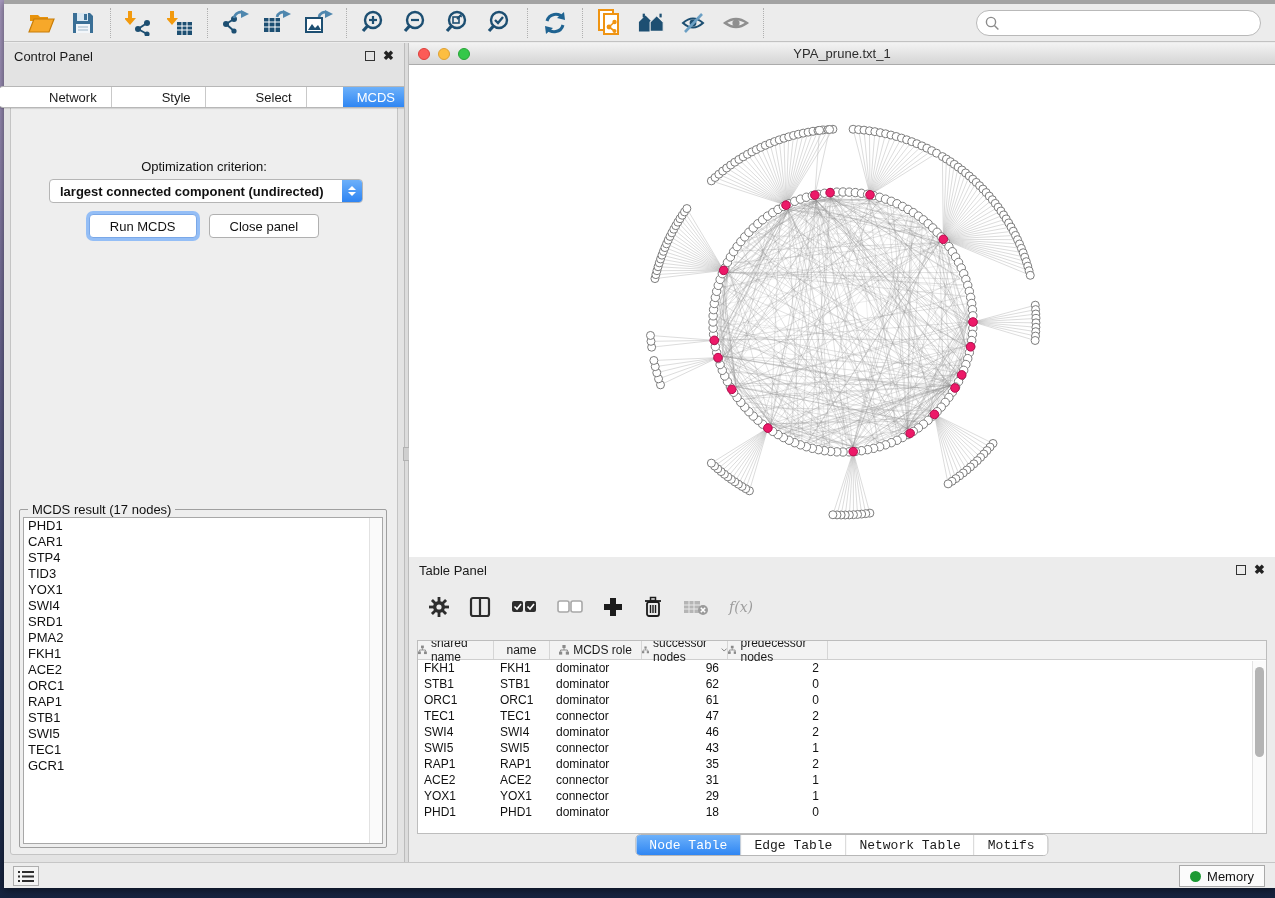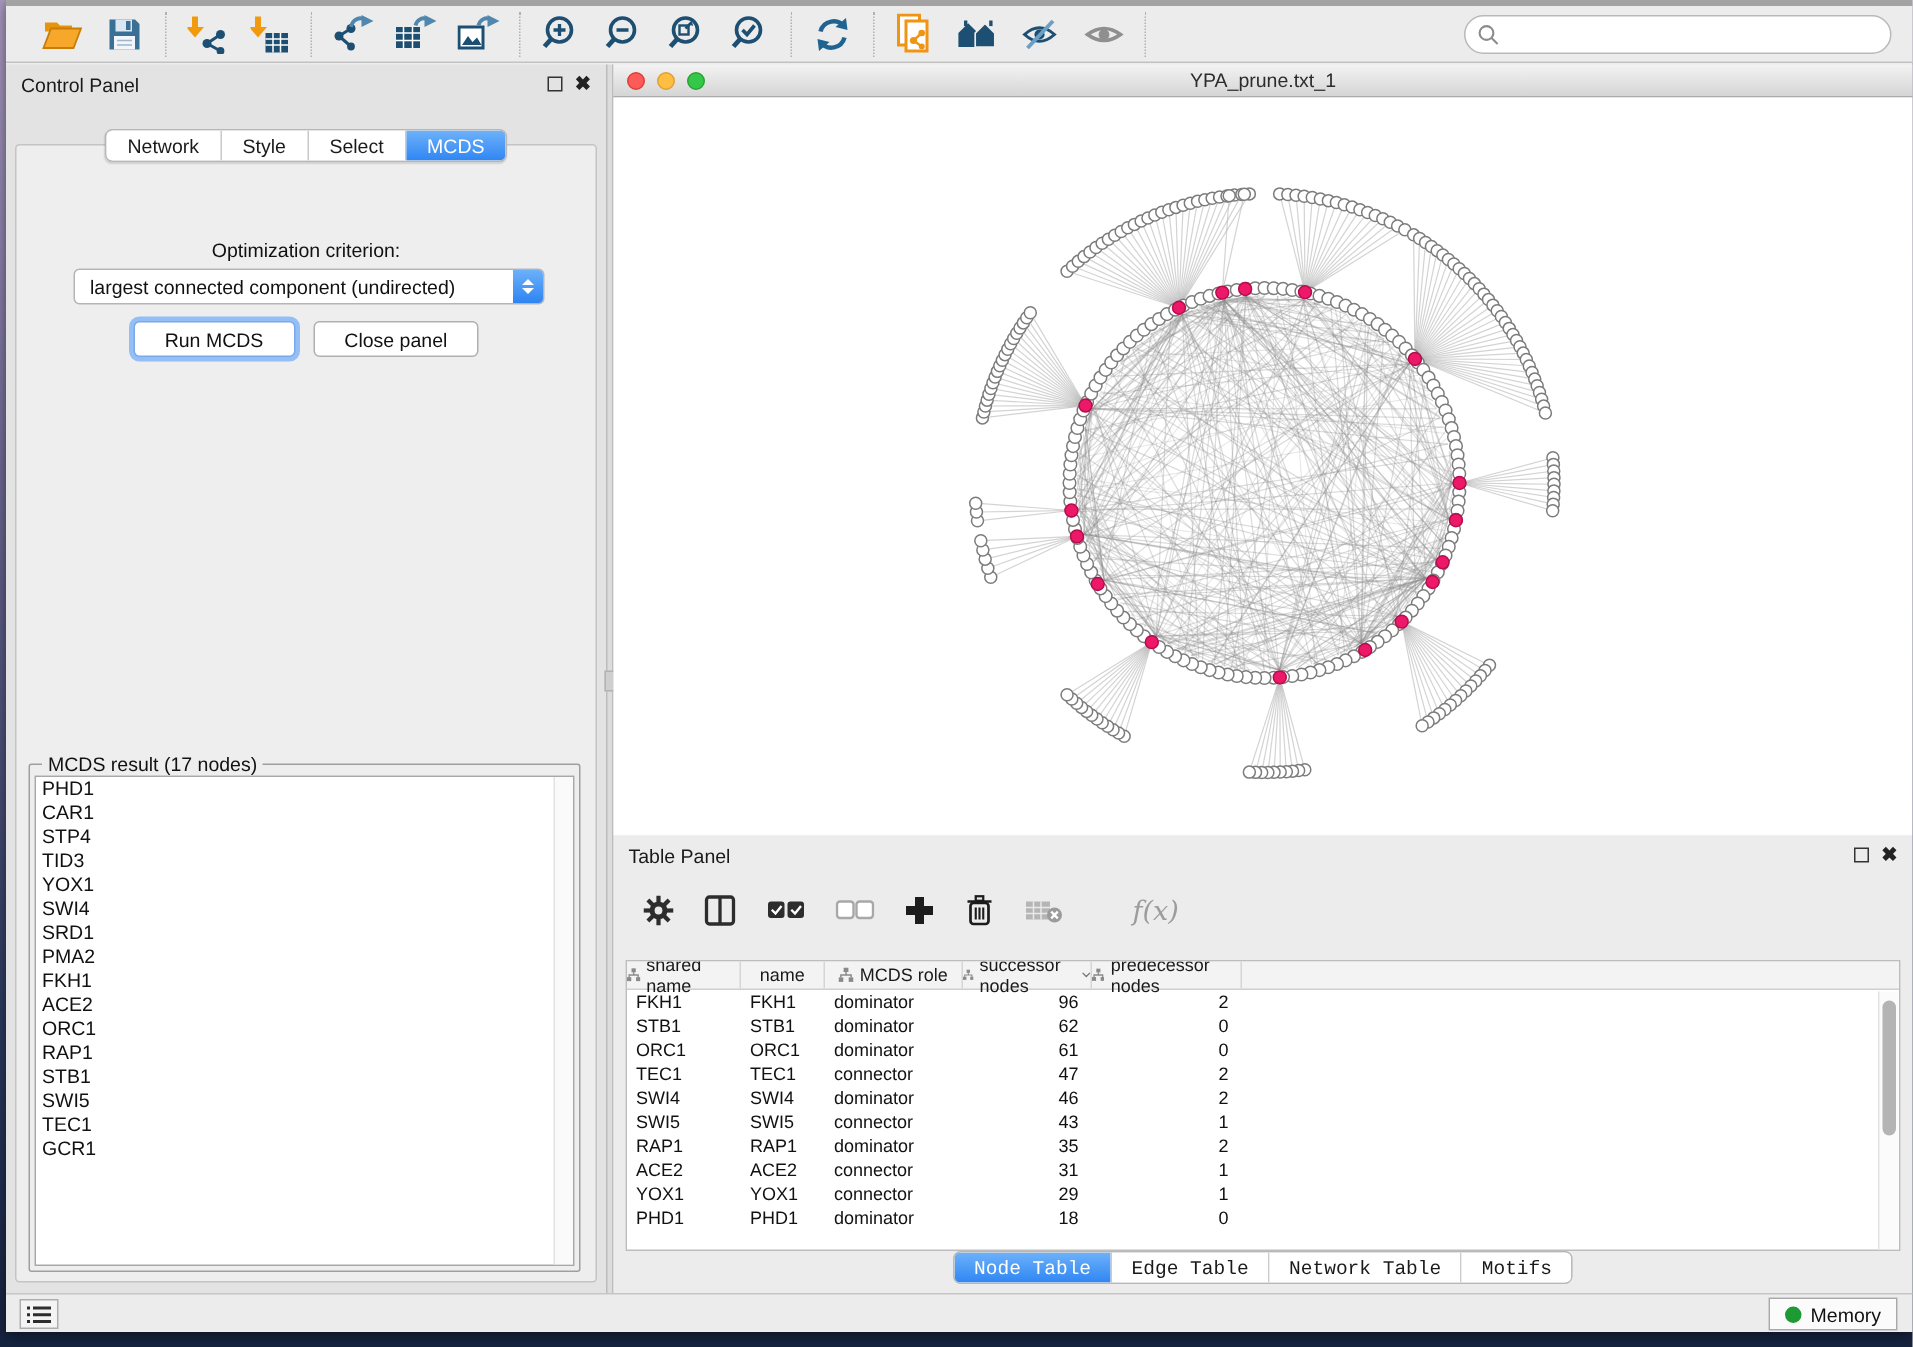--- a/index.html
+++ b/index.html
@@ -21,25 +21,25 @@
 
   
   .cpanel { position:absolute; left:0; top:43px; width:400px; height:819px; background:#e3e3e3; }
   .panelhead { position:absolute; top:0; left:0; right:0; height:26px; display:flex; align-items:center; }
   .panelhead .ptitle { font-size:13px; color:#1a1a1a; margin-left:10px; }
   .winbtns { margin-left:auto; margin-right:10px; display:flex; gap:8px; align-items:center; }
   .floaticon { width:10px; height:10px; border:1.6px solid #333; display:inline-block; }
   .closeicon { font-size:13px; font-weight:bold; color:#222; line-height:10px; }
   .cp-inner { position:absolute; left:6px; right:6px; top:53px; bottom:7px; background:#eeeeee; border:1px solid #c4c4c4; border-radius:3px; }
   .cp-tabs { position:absolute; top:-11px; left:50%; transform:translateX(-50%); display:flex; background:#fff; border:1px solid #b7b7b7; border-radius:5px; overflow:hidden; height:22px; box-shadow:0 1px 1px rgba(0,0,0,.12); }
-  .cp-tab { font-size:13px; color:#1a1a1a; padding:0 14px; display:flex; align-items:center; border-right:1px solid #c9c9c9; background:#fff; cursor:default; }
+  .cp-tab { font-size:13px; color:#1a1a1a; padding:0 14px; display:flex; align-items:center; border-right:1px solid #c9c9c9; background:#fff; cursor:default;margin-left:36px; }
   .cp-tab:last-child { border-right:none; }
   .cp-tab.sel { background:linear-gradient(180deg,#6db1fa,#2f86f3); color:#fff; }
   .opt-label { position:absolute; top:62px; width:100%; text-align:center; font-size:13px; color:#111; }
-  .opt-select { position:absolute; top:82px; left:38px; width:314px; height:24px; background:#fff; border:1px solid #b5b5b5; border-radius:4px; display:flex; align-items:center; font-size:13px; color:#111; padding-left:10px; }
+  .opt-select { position:absolute; top:82px; left:38px; width:314px; height:24px; background:#fff; border:1px solid #b5b5b5; border-radius:4px; display:flex; align-items:center; font-size:13px; color:#111; padding-left:10px;font-weight:bold; }
   .opt-select .spin { margin-left:auto; width:20px; height:22px; background:linear-gradient(180deg,#6cb0fa,#2e84f2); border-radius:0 3px 3px 0; display:flex; flex-direction:column; align-items:center; justify-content:center; gap:2px; }
   .spin i { width:0; height:0; border-left:4px solid transparent; border-right:4px solid transparent; }
   .spin .up { border-bottom:4px solid #fff; }
   .spin .dn { border-top:4px solid #fff; }
   .btnrow { position:absolute; top:117px; width:100%; display:flex; justify-content:center; gap:12px; }
   .pushbtn { height:24px; background:#fff; border:1px solid #b0b0b0; border-radius:4px; font-size:13px; color:#111; padding:0 20px; display:flex; align-items:center; }
   .pushbtn.focusring { box-shadow:0 0 0 3px rgba(100,165,250,.65); border-color:#7aa8e8; }
   .mcds-box { position:absolute; left:8px; right:10px; top:412px; bottom:6px; border:1px solid #9f9f9f; border-radius:2px; }
   .mcds-legend { position:absolute; top:-8px; left:8px; background:#eeeeee; padding:0 4px; font-size:13px; color:#111; }
   .mcds-list { position:absolute; left:3px; right:3px; top:7px; bottom:3px; background:#fff; border:1px solid #a8a8a8; overflow:hidden; }
@@ -58,21 +58,21 @@
   .light.red { background:#fc5b57; border:1px solid #dd3f3b; }
   .light.yel { background:#fdbe41; border:1px solid #dfa133; }
   .light.grn { background:#34c84a; border:1px solid #27a436; }
   .nettitle .wtitle { position:absolute; left:0; right:0; text-align:center; font-size:13px; color:#2c2c2c; }
   .netcanvas { position:absolute; top:22px; left:0; width:866px; height:492px; background:#fff; }
 
   
   .tpanel { position:absolute; left:405px; top:557px; width:866px; height:305px; background:#ececec; }
   .tp-toolbar { position:absolute; top:30px; left:20px; height:40px; display:flex; align-items:center; gap:20px; }
   .tp-ico { display:flex; align-items:center; justify-content:center; }
-  .fx { font-family:"DejaVu Serif", serif; font-style:italic; font-size:18px; color:#9c9c9c;margin-left:26px; }
+  .fx { font-family:"DejaVu Serif", serif; font-style:italic; font-size:14px; color:#9c9c9c; }
   .dtable { position:absolute; left:8px; right:8px; top:83px; height:194px; background:#fff; border:1px solid #bdbdbd; overflow:hidden; }
   .thead { display:flex; height:19px; background:#f3f3f3; border-bottom:1px solid #cfcfcf; }
   .th { display:flex; align-items:center; justify-content:center; gap:4px; font-size:12px; color:#1a1a1a; border-right:1px solid #d6d6d6; }
   .trow { display:flex; height:16px; align-items:center; }
   .td { font-size:12px; color:#111; white-space:nowrap; overflow:hidden; }
   .td.l { text-align:left; padding-left:6px; }
   .td.r { text-align:right; padding-right:9px; }
   .tscroll { position:absolute; top:20px; right:0; width:14px; bottom:0; background:#fbfbfb; border-left:1px solid #e3e3e3; }
   .tscroll .thumb { position:absolute; left:2px; width:9px; top:6px; height:90px; background:#b4b4b4; border-radius:5px; }
   .tp-tabs { position:absolute; bottom:6px; left:50%; transform:translateX(-50%); display:flex; background:#fff; border:1px solid #b7b7b7; border-radius:5px; overflow:hidden; height:22px; }

